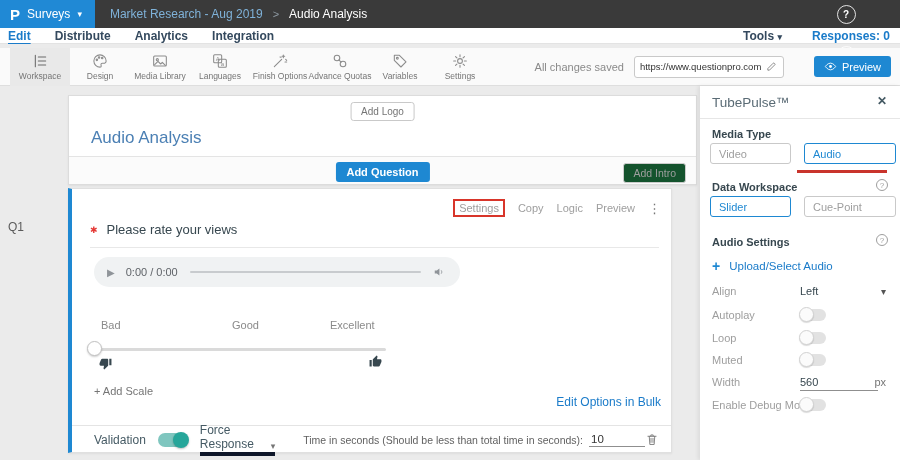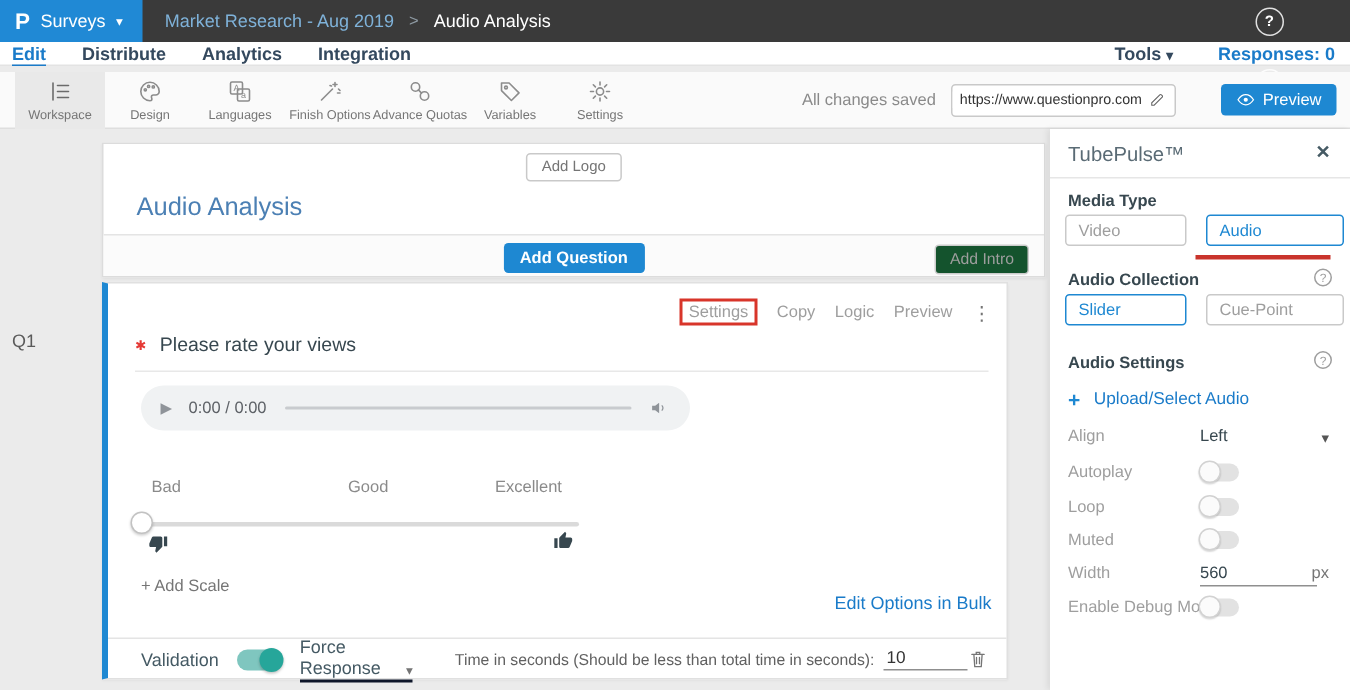--- a/index.html
+++ b/index.html
@@ -82,21 +82,21 @@
   .thumb { position:absolute; width:13px; height:13px; color:#37474f; }
   .thumb svg { width:13px; height:13px; fill:currentColor; }
   .add-scale { position:absolute; top:196px; left:22px; font-size:11px; color:#757575; cursor:pointer; }
   .edit-bulk { position:absolute; top:206px; right:10px; font-size:12px; color:#1a7bc9; cursor:pointer; }
 
   .val-divider { position:absolute; top:236px; left:0; right:0; border-top:1px solid #e4e4e4; }
   .val-row { position:absolute; top:237px; left:22px; right:12px; height:27px; display:flex; align-items:center; }
   .val-row .vlabel { font-size:12px; color:#455a64; }
   .tgl { position:relative; width:30px; height:14px; border-radius:7px; background:#7fc6bf; margin:0 12px; cursor:pointer; flex:none; }
   .tgl .knob { position:absolute; top:-1px; right:-1px; width:16px; height:16px; border-radius:50%; background:#26a69a; box-shadow:0 1px 2px rgba(0,0,0,.25); }
-  .force-resp { display:flex; align-items:flex-end; gap:6px; border-bottom:2px solid #0f172a; padding-bottom:1px; margin-right:28px; cursor:pointer; }
+  .force-resp { display:flex; align-items:flex-end; gap:6px; border-bottom:4px solid #0f172a; padding-bottom:1px; margin-right:28px; cursor:pointer; }
   .force-resp .fr { font-size:12px; color:#455a64; }
   .force-resp .caret { font-size:9px; color:#757575; }
   .time-lbl { font-size:10.5px; color:#616161; white-space:nowrap; }
   .time-input { width:56px; margin-left:6px; border:0; outline:none; border-bottom:1px solid #8f8f8f; font-size:11.5px; color:#333; padding:1px 2px; background:transparent; font-family:"Liberation Sans",sans-serif; }
   .trash { margin-left:auto; width:14px; height:15px; color:#757575; cursor:pointer; }
   .trash svg { width:14px; height:15px; stroke:currentColor; fill:none; stroke-width:1.5; stroke-linecap:round; }
 
   
   .panel { position:absolute; left:700px; top:0; width:200px; height:374px; background:#fff; box-shadow:-2px 0 4px rgba(0,0,0,.07); }
   .p-title { position:absolute; top:9px; left:12px; font-size:13.5px; color:#5a6b75; }
@@ -178,20 +178,28 @@
         <svg viewBox="0 0 24 24">
             <path d="M12 2.8A9.2 9.2 0 1012 21.2c1.3 0 1.9-.8 1.9-1.7 0-.8-.5-1.2-.5-2 0-1.1.9-2 2-2h2.2a3.6 3.6 0 003.6-3.6c0-5-4.3-9.1-9.2-9.1z"></path>
             <circle cx="7.3" cy="10.3" r="1.1"></circle>
             <circle cx="10.6" cy="6.9" r="1.1"></circle>
             <circle cx="15.3" cy="7.4" r="1.1"></circle>
           </svg>
         <span class="cap">Design</span>
       </div>
       <div class="tb-item">
         <svg viewBox="0 0 24 24">
+            <rect x="2.5" y="4.5" width="19" height="15" rx="1.5"></rect>
+            <circle cx="8" cy="10" r="1.6"></circle>
+            <path d="M4 17.5l5-5 4 4 2.5-2.5 4.5 4.5"></path>
+          </svg>
+        <span class="cap">Media Library</span>
+      </div>
+      <div class="tb-item">
+        <svg viewBox="0 0 24 24">
             <rect x="2.5" y="2.5" width="12" height="12" rx="1.5"></rect>
             <rect x="9.5" y="9.5" width="12" height="12" rx="1.5"></rect>
             <text x="8.5" y="11.5" font-size="9" text-anchor="middle" fill="currentColor" stroke="none">A</text>
             <text x="15.5" y="18.8" font-size="9" text-anchor="middle" fill="currentColor" stroke="none">a</text>
           </svg>
         <span class="cap">Languages</span>
       </div>
       <div class="tb-item">
         <svg viewBox="0 0 24 24">
             <path d="M3.5 20.5L14.5 9.5"></path>
@@ -325,21 +333,21 @@
       <span class="p-close">✕</span>
       <div class="p-divider"></div>
 
       <span class="p-sec-lbl" style="top:42px">Media Type</span>
       <div class="opt-row" style="top:57px">
         <span class="opt-btn">Video</span>
         <span class="opt-btn sel">Audio</span>
       </div>
       <div class="audio-underline"></div>
 
-      <span class="p-sec-lbl" style="top:95px">Audio Collection</span>
+      <span class="p-sec-lbl" style="top:95px">Data Workspace</span>
       <span class="help" style="top:93px">?</span>
       <div class="opt-row" style="top:110px">
         <span class="opt-btn sel" style="width:81px">Slider</span>
         <span class="opt-btn w2">Cue-Point</span>
       </div>
 
       <span class="p-sec-lbl" style="top:150px">Audio Settings</span>
       <span class="help" style="top:148px">?</span>
 
       <div class="upload">

